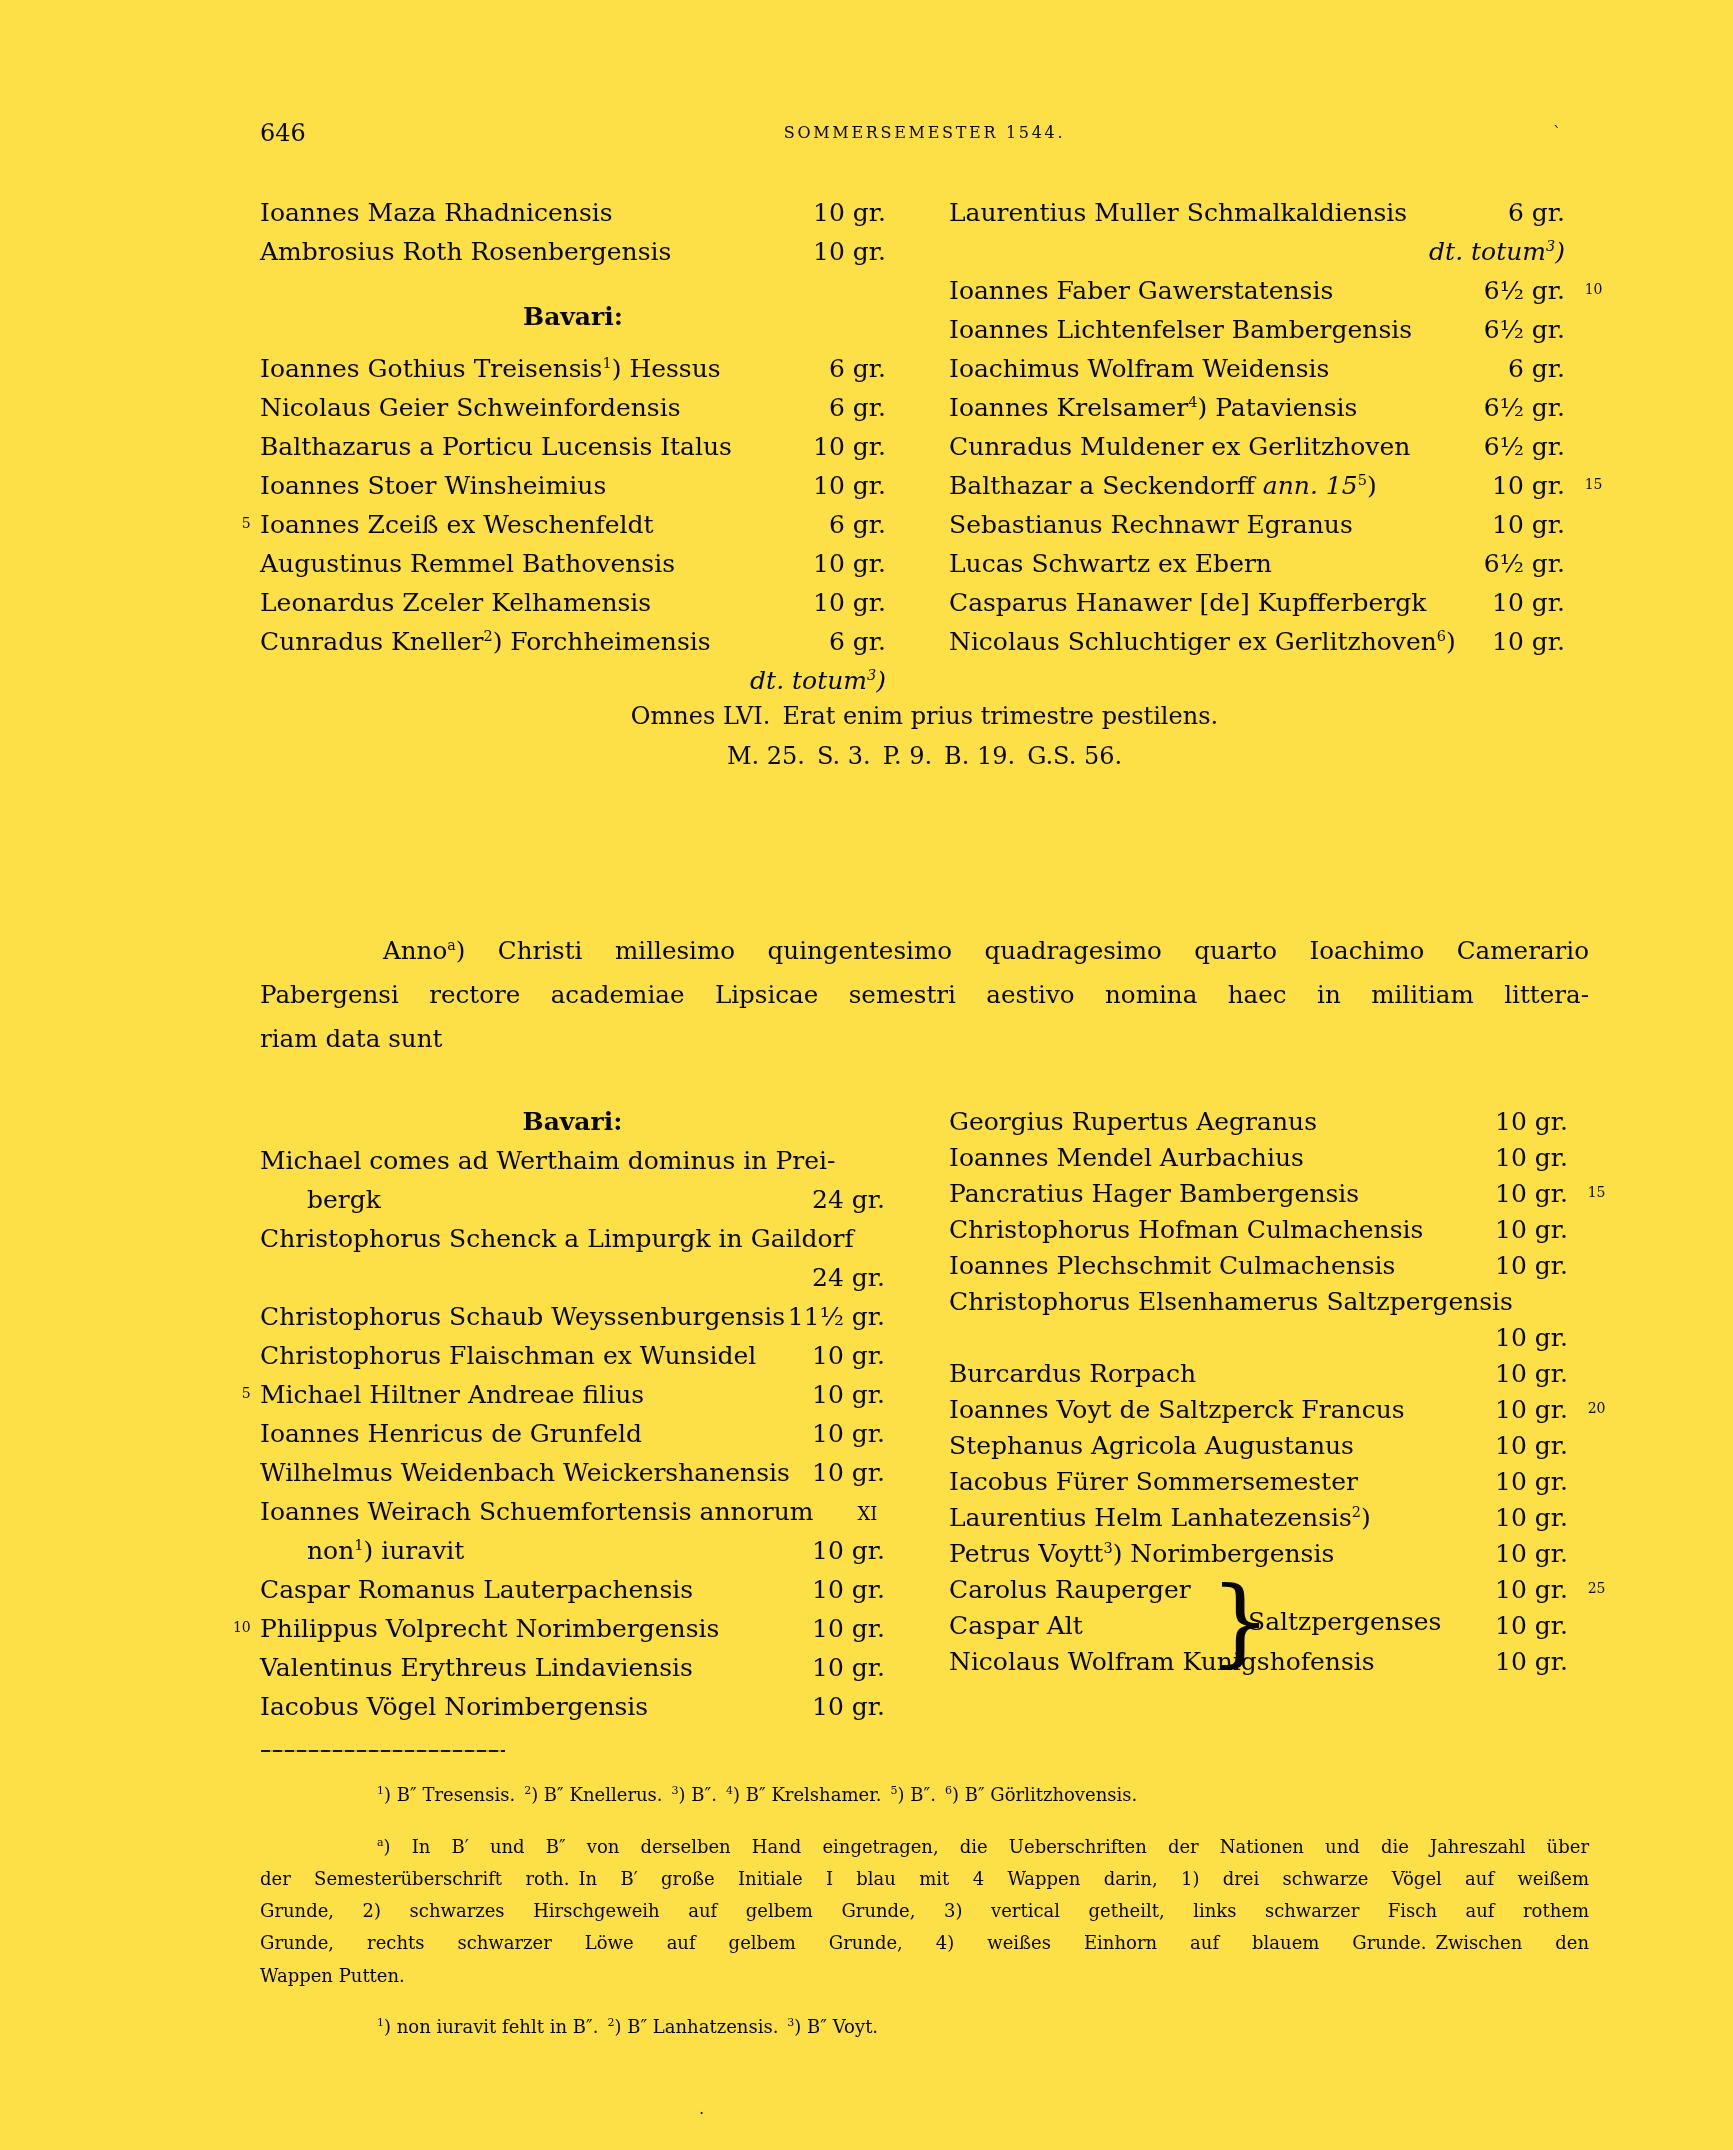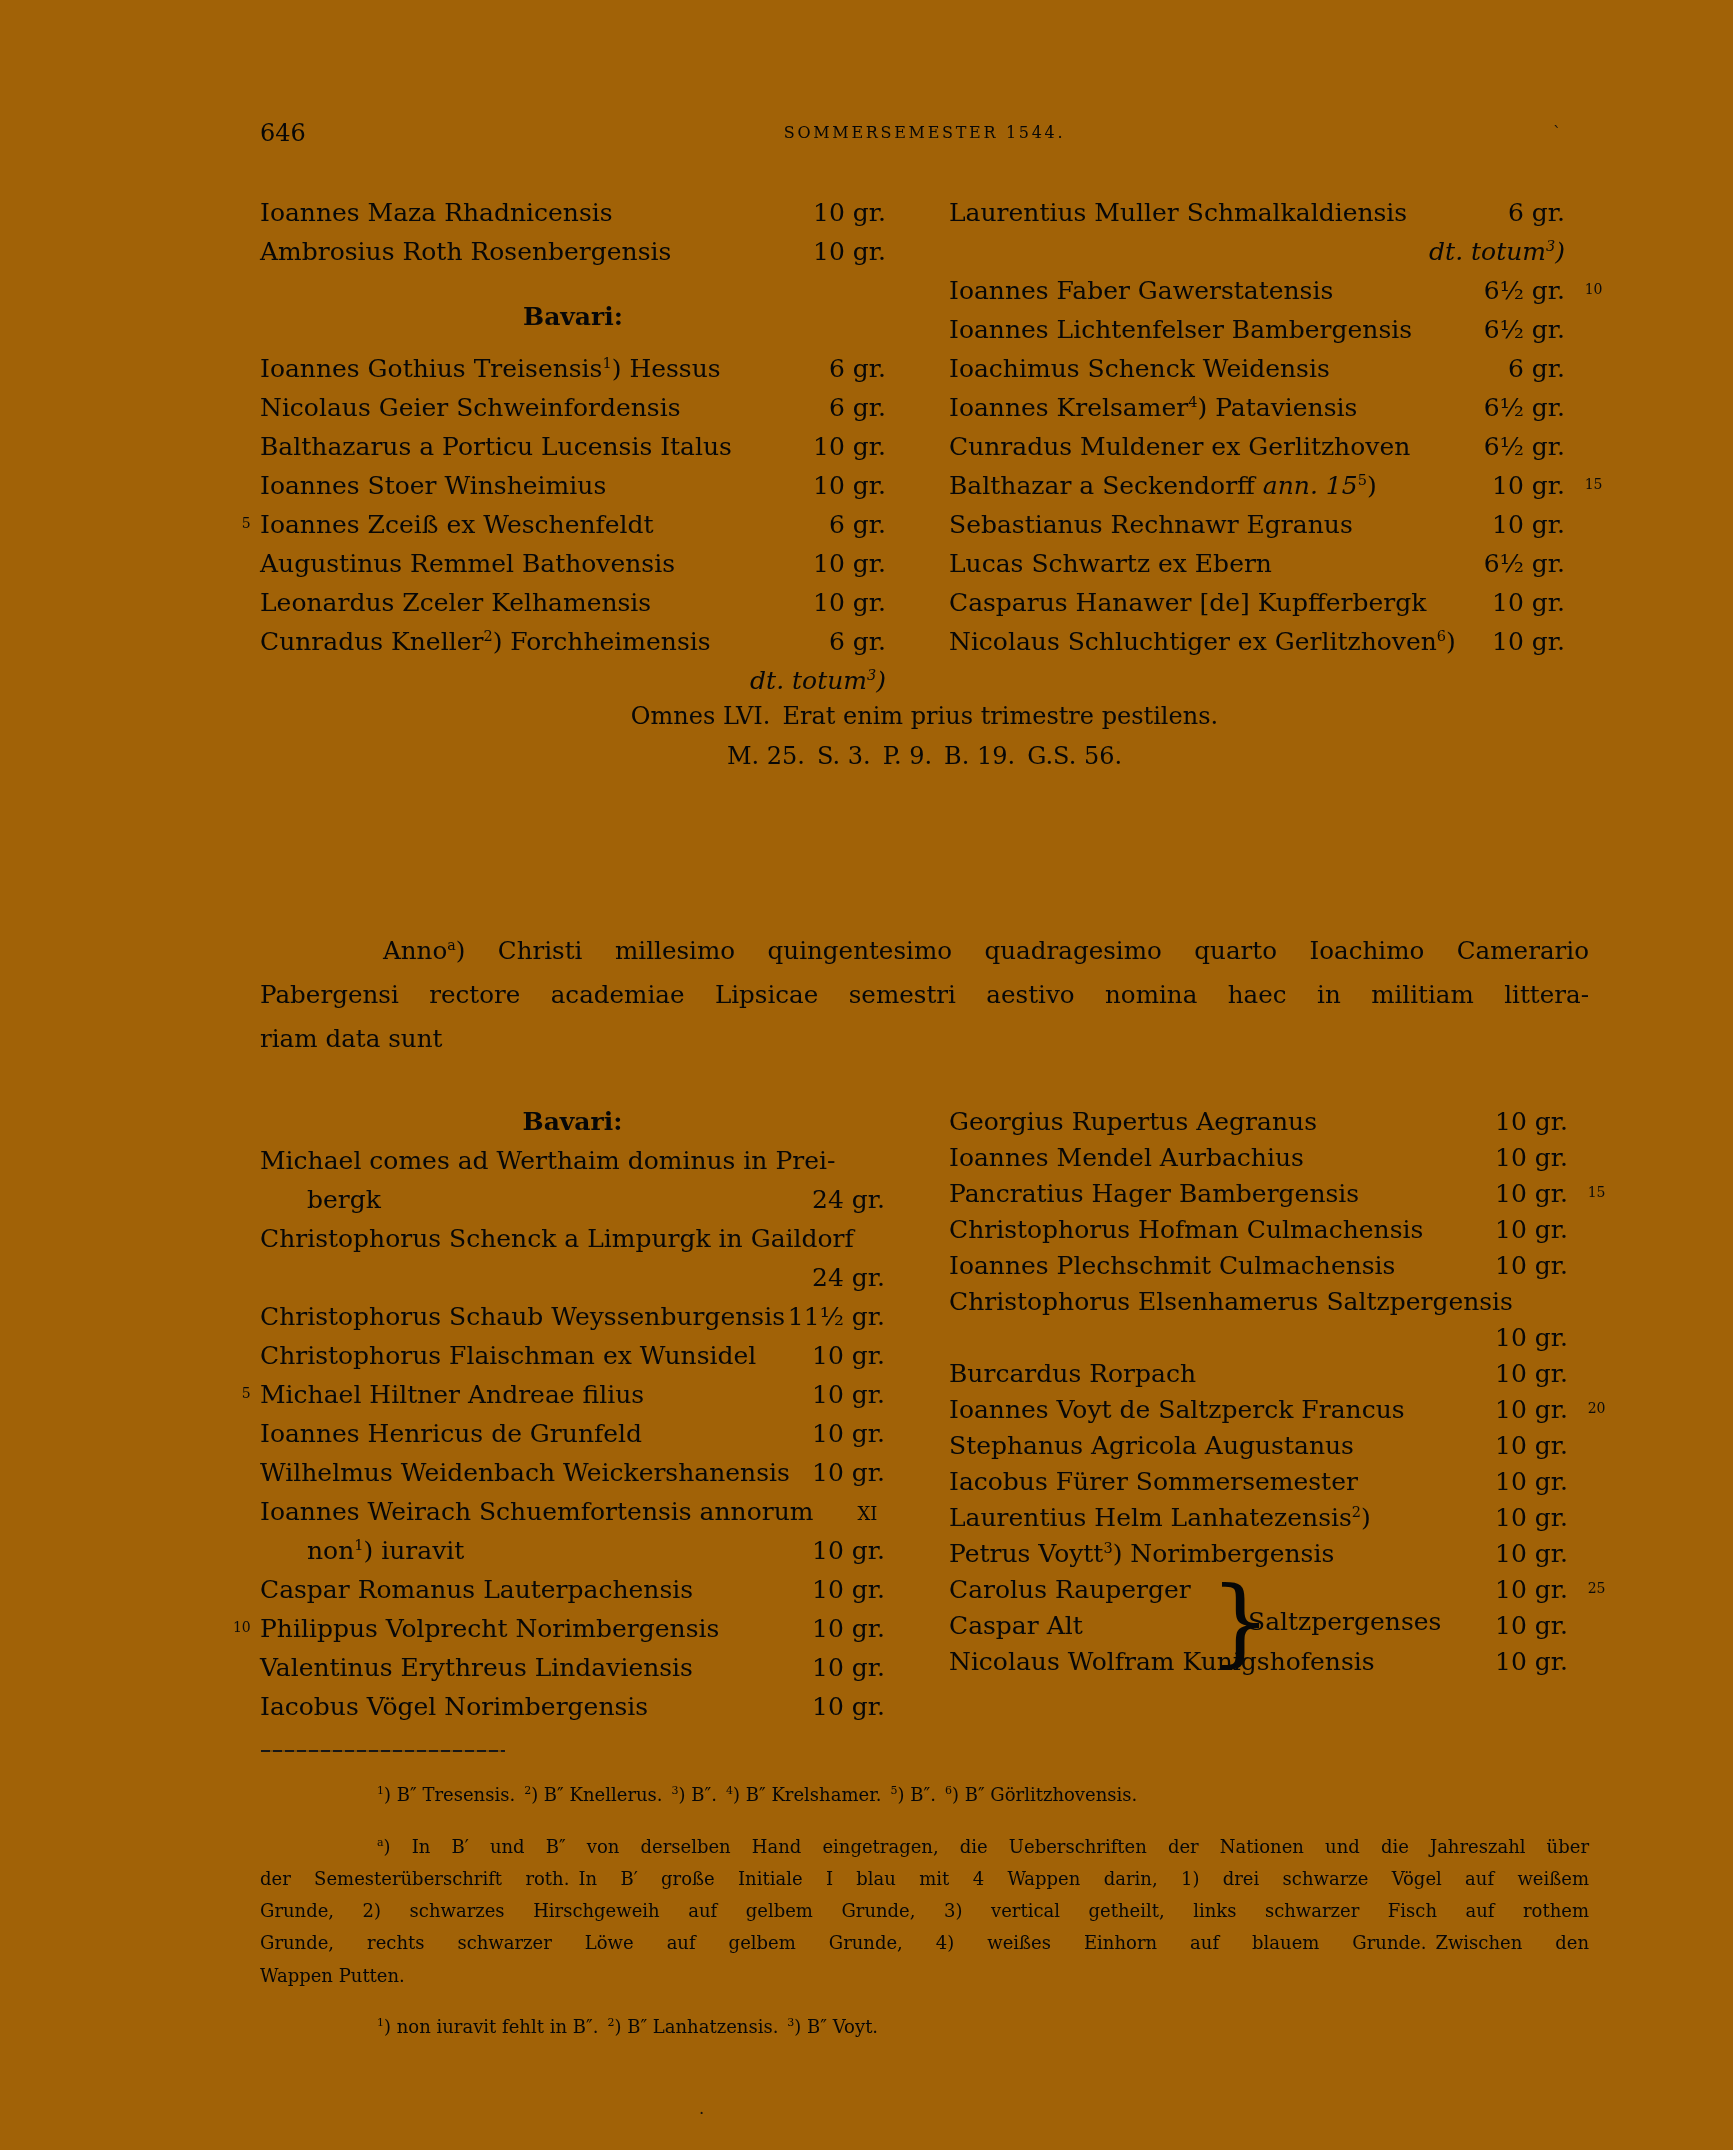--- a/index.html
+++ b/index.html
@@ -1,19 +1,19 @@
 <!DOCTYPE html>
 <html style="font-size:8.8px"><head>
 <meta charset="utf-8">
 <style>
   html,body{margin:0;padding:0;background:#e8e8e8;}
   .page{
     position:relative;
     width:1733px;height:2151px;
-    background:#a16207;
+    background:#fde047;
     color:#070707;
     font-family:"DejaVu Serif", serif;
     font-size:25px;
     overflow:hidden;
   }
   
   .pagenum{position:absolute;left:260px;top:119px;font-size:24px;}
   .runhead{position:absolute;left:260px;top:123px;width:1329px;text-align:center;
            font-size:16px;letter-spacing:2.7px;}
   .speck{position:absolute;font-size:16.4px;color:#111;}
@@ -78,21 +78,21 @@
       <div class="row entry"><span class="nm">Augustinus Remmel Bathovensis</span><span class="amt">10 gr.</span></div>
       <div class="row entry"><span class="nm">Leonardus Zceler Kelhamensis</span><span class="amt">10 gr.</span></div>
       <div class="row entry"><span class="nm">Cunradus Kneller<sup>2</sup>) Forchheimensis</span><span class="amt">6 gr.</span></div>
       <div class="row note"><span class="note-txt">dt. totum<sup>3</sup>)</span></div>
     </div>
   <div class="col l1" id="list1-right" style="left:949px;top:198px;width:616px;">
       <div class="row entry"><span class="nm">Laurentius Muller Schmalkaldiensis</span><span class="amt">6 gr.</span></div>
       <div class="row note"><span class="note-txt">dt. totum<sup>3</sup>)</span></div>
       <div class="row entry"><span class="mnum right">10</span><span class="nm">Ioannes Faber Gawerstatensis</span><span class="amt">6½ gr.</span></div>
       <div class="row entry"><span class="nm">Ioannes Lichtenfelser Bambergensis</span><span class="amt">6½ gr.</span></div>
-      <div class="row entry"><span class="nm">Ioachimus Schenck Weidensis</span><span class="amt">6 gr.</span></div>
+      <div class="row entry"><span class="nm">Ioachimus Wolfram Weidensis</span><span class="amt">6 gr.</span></div>
       <div class="row entry"><span class="nm">Ioannes Krelsamer<sup>4</sup>) Pataviensis</span><span class="amt">6½ gr.</span></div>
       <div class="row entry"><span class="nm">Cunradus Muldener ex Gerlitzhoven</span><span class="amt">6½ gr.</span></div>
       <div class="row entry"><span class="mnum right">15</span><span class="nm">Balthazar a Seckendorff <i>ann. 15</i><sup>5</sup>)</span><span class="amt">10 gr.</span></div>
       <div class="row entry"><span class="nm">Sebastianus Rechnawr Egranus</span><span class="amt">10 gr.</span></div>
       <div class="row entry"><span class="nm">Lucas Schwartz ex Ebern</span><span class="amt">6½ gr.</span></div>
       <div class="row entry"><span class="nm">Casparus Hanawer [de] Kupfferbergk</span><span class="amt">10 gr.</span></div>
       <div class="row entry"><span class="nm">Nicolaus Schluchtiger ex Gerlitzhoven<sup>6</sup>)</span><span class="amt">10 gr.</span></div>
     </div>
 
   <div class="centerline" style="top:702px;">Omnes LVI. Erat enim prius trimestre pestilens.</div>

